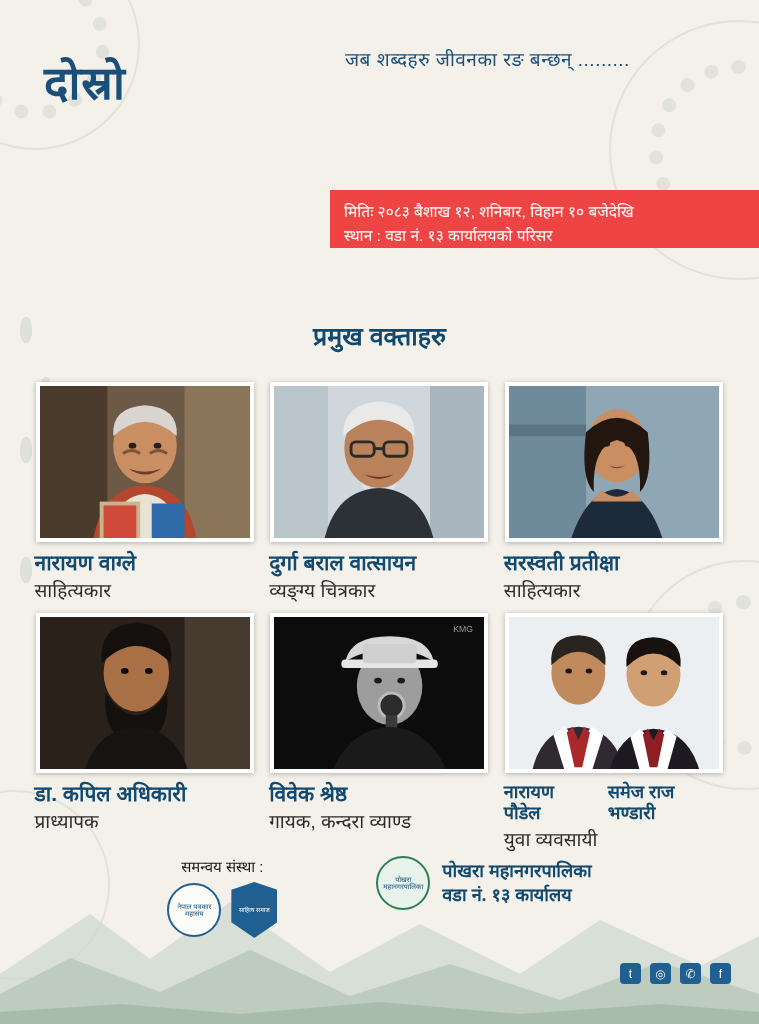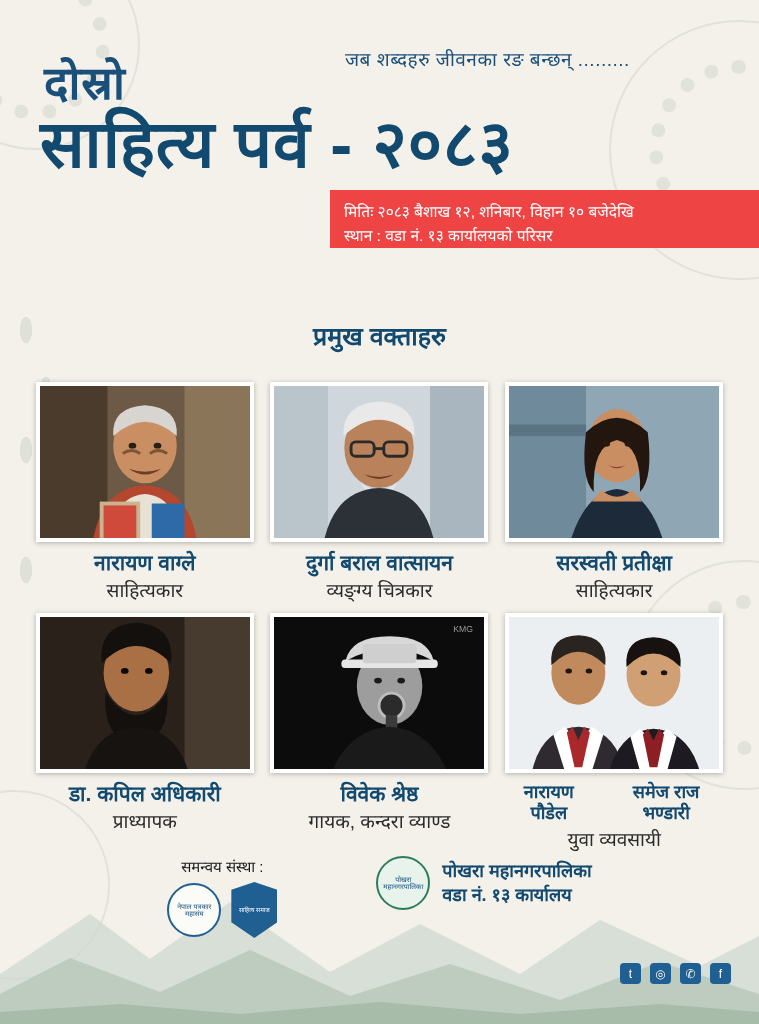--- a/index.html
+++ b/index.html
@@ -95,21 +95,21 @@
   
   .grid {
     position: relative;
     margin: 16px auto 0 auto;
     width: 690px;
     display: grid;
     grid-template-columns: repeat(3, 1fr);
     row-gap: 10px;
     column-gap: 14px;
   }
-  .card { text-align: center; }
+  .card { text-align: left; }
   .photo {
     width: 218px; height: 160px;
     margin: 0 auto;
     border: 4px solid #ffffff;
     box-shadow: 0 1px 5px rgba(0,0,0,.28);
     position: relative;
     overflow: hidden;
     background: #888;
   }
   .speaker-name {
@@ -171,21 +171,20 @@
   <div class="bg-mandala m2"></div>
   <div class="bg-mandala inner m2b"></div>
   <div class="bg-mandala m3"></div>
   <div class="bg-mandala inner m3b"></div>
   <div class="bg-mandala m4"></div>
   <div class="vine"></div>
 
   <div class="header">
     <div class="tagline">जब शब्दहरु जीवनका रङ बन्छन् .........</div>
     <div class="title-doshro">दोस्रो</div>
-    <div class="title-main">साहित्य पर्व - २०८३</div>
 
     <div class="detail-box">
       <div>मितिः २०८३ बैशाख १२, शनिबार, विहान १० बजेदेखि</div>
       <div>स्थान : वडा नं. १३ कार्यालयको परिसर</div>
     </div>
   </div>
 
   <div class="section-head">
     <div class="rule"></div>
     <div class="section-title">प्रमुख वक्ताहरु</div>

